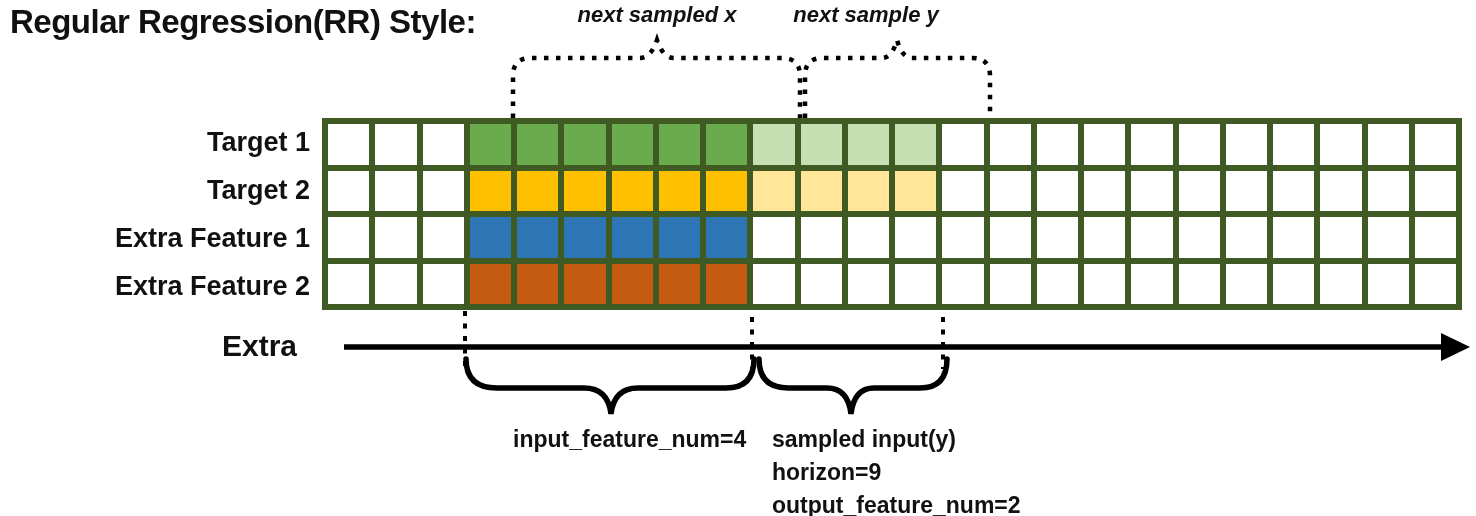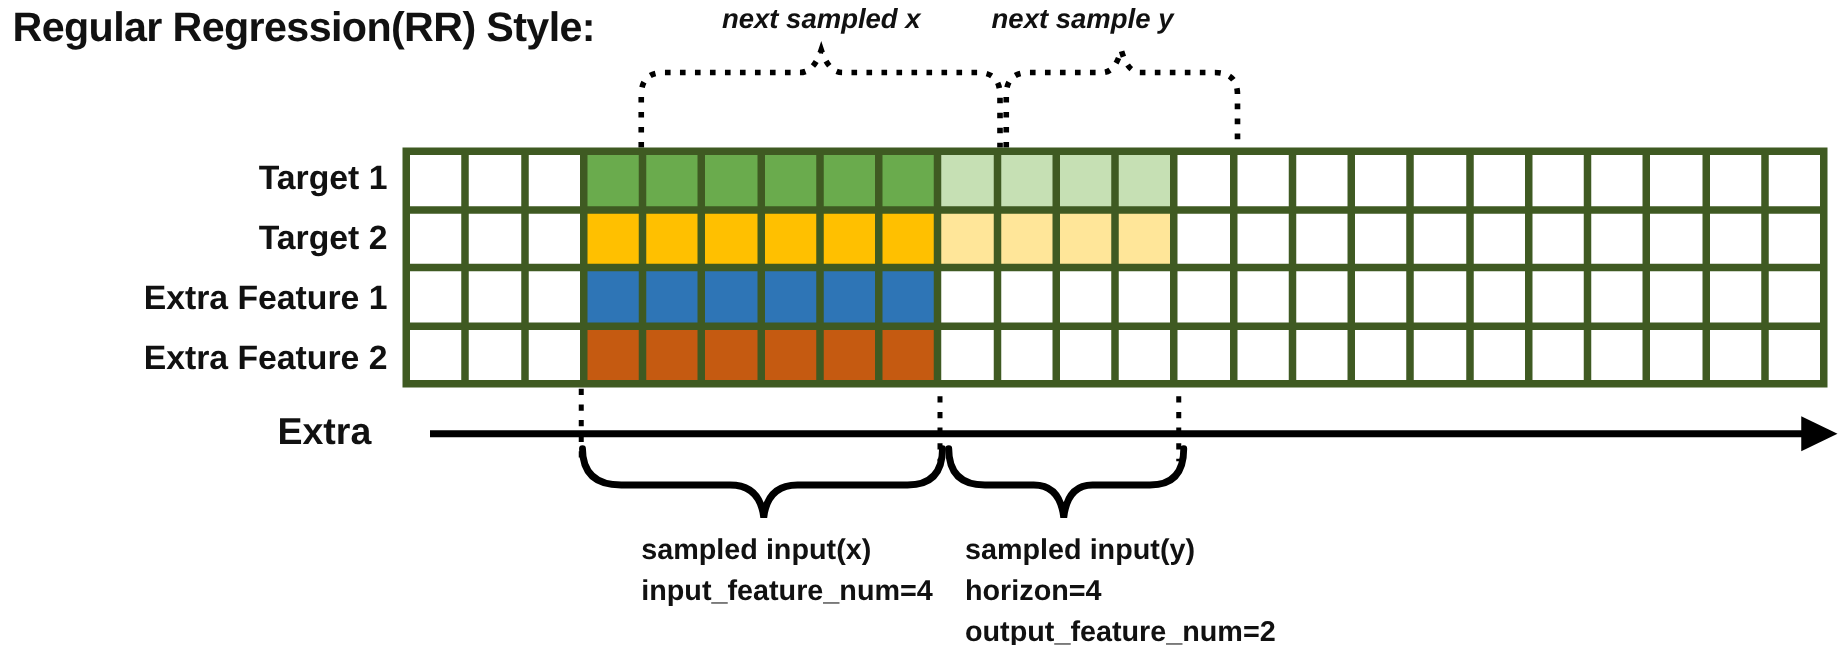--- a/index.html
+++ b/index.html
@@ -156,23 +156,22 @@
       <div class="cell" style="background: rgb(255, 255, 255);"></div>
       <div class="cell" style="background: rgb(255, 255, 255);"></div>
       <div class="cell" style="background: rgb(255, 255, 255);"></div>
       <div class="cell" style="background: rgb(255, 255, 255);"></div>
       <div class="cell" style="background: rgb(255, 255, 255);"></div>
     </div>
 
   <div class="time-label">Extra</div>
 
   <div class="note" id="note-input">
-    <div>sampled input(x)</div>
     <div>input_feature_num=4</div>
   </div>
 
   <div class="note" id="note-output">
     <div>sampled input(y)</div>
-    <div>horizon=4</div>
+    <div>horizon=9</div>
     <div>output_feature_num=2</div>
   </div>
 
 </div>
 
 </body></html>

